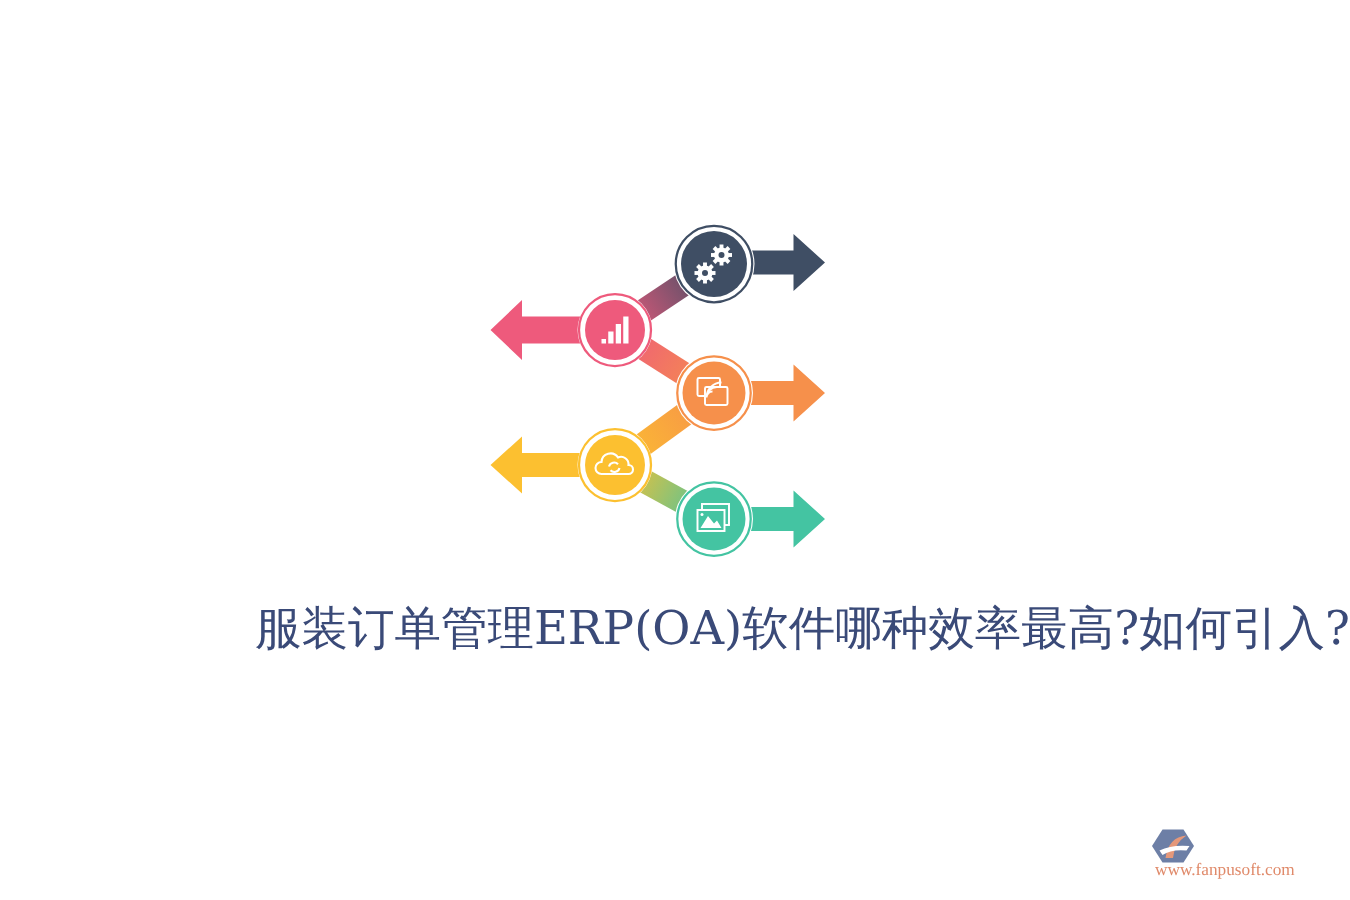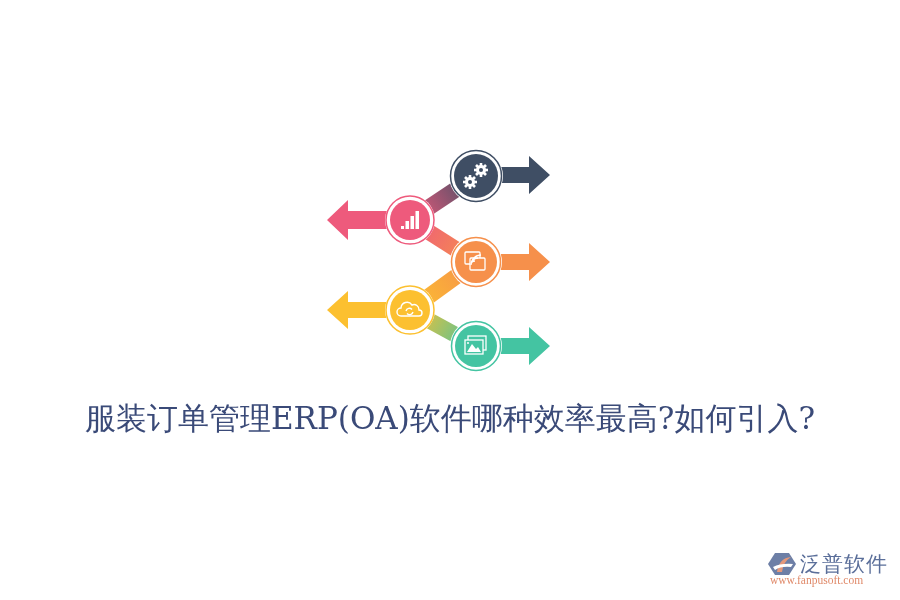--- a/index.html
+++ b/index.html
@@ -1,18 +1,18 @@
 <!DOCTYPE html>
 <html><head>
 <meta charset="utf-8">
 <style>
   html, body { margin:0; padding:0; }
   body { width:900px; height:600px; background:#ffffff; position:relative; overflow:hidden; font-family:"DejaVu Serif", serif; }
   .diagram { position:absolute; left:0; top:0; width:900px; height:400px; }
-  .title { position:absolute; left:0; top:398px; width:900px; text-align:center; font-family:"DejaVu Serif","Liberation Serif", serif; font-size:31px; color:#3a4a78; letter-spacing:0px; white-space:nowrap; }
+  .title { position:absolute; left:0; top:398px; width:900px; text-align:right; font-family:"DejaVu Serif","Liberation Serif", serif; font-size:31px; color:#3a4a78; letter-spacing:0px; white-space:nowrap; }
   .brand { position:absolute; left:767px; top:552px; width:130px; height:40px; }
   .brand-name { position:absolute; left:33px; top:-2px; font-family:"DejaVu Sans", sans-serif; font-size:21px; color:#5b6f9a; letter-spacing:1px; white-space:nowrap; }
   .brand-url { position:absolute; left:3px; top:22px; font-family:Liberation Serif, serif; font-size:11.5px; color:#e08a6a; white-space:nowrap; }
   .brand-logo { position:absolute; left:0; top:0; width:30px; height:24px; }
 </style>
 </head>
 <body>
 
 <svg class="diagram" viewBox="0 0 900 400" width="900" height="400">
   <defs>
@@ -118,15 +118,14 @@
 </svg>
 
 <div class="title">服装订单管理ERP(OA)软件哪种效率最高?如何引入?</div>
 
 <div class="brand">
   <svg class="brand-logo" viewBox="0 0 30 24" width="30" height="24">
     <polygon points="8,1 22,1 29,12 22,23 8,23 1,12" fill="#6d7fa6"></polygon>
     <path d="M10 20 Q12 6 24 5 Q16 10 15 20 z" fill="#e5987a"></path>
     <path d="M6 15 Q14 11 26 12 L24 15 Q14 14 8 18 z" fill="#ffffff"></path>
   </svg>
-  <div class="brand-name">泛普软件</div>
   <div class="brand-url">www.fanpusoft.com</div>
 </div>
 
 </body></html>

